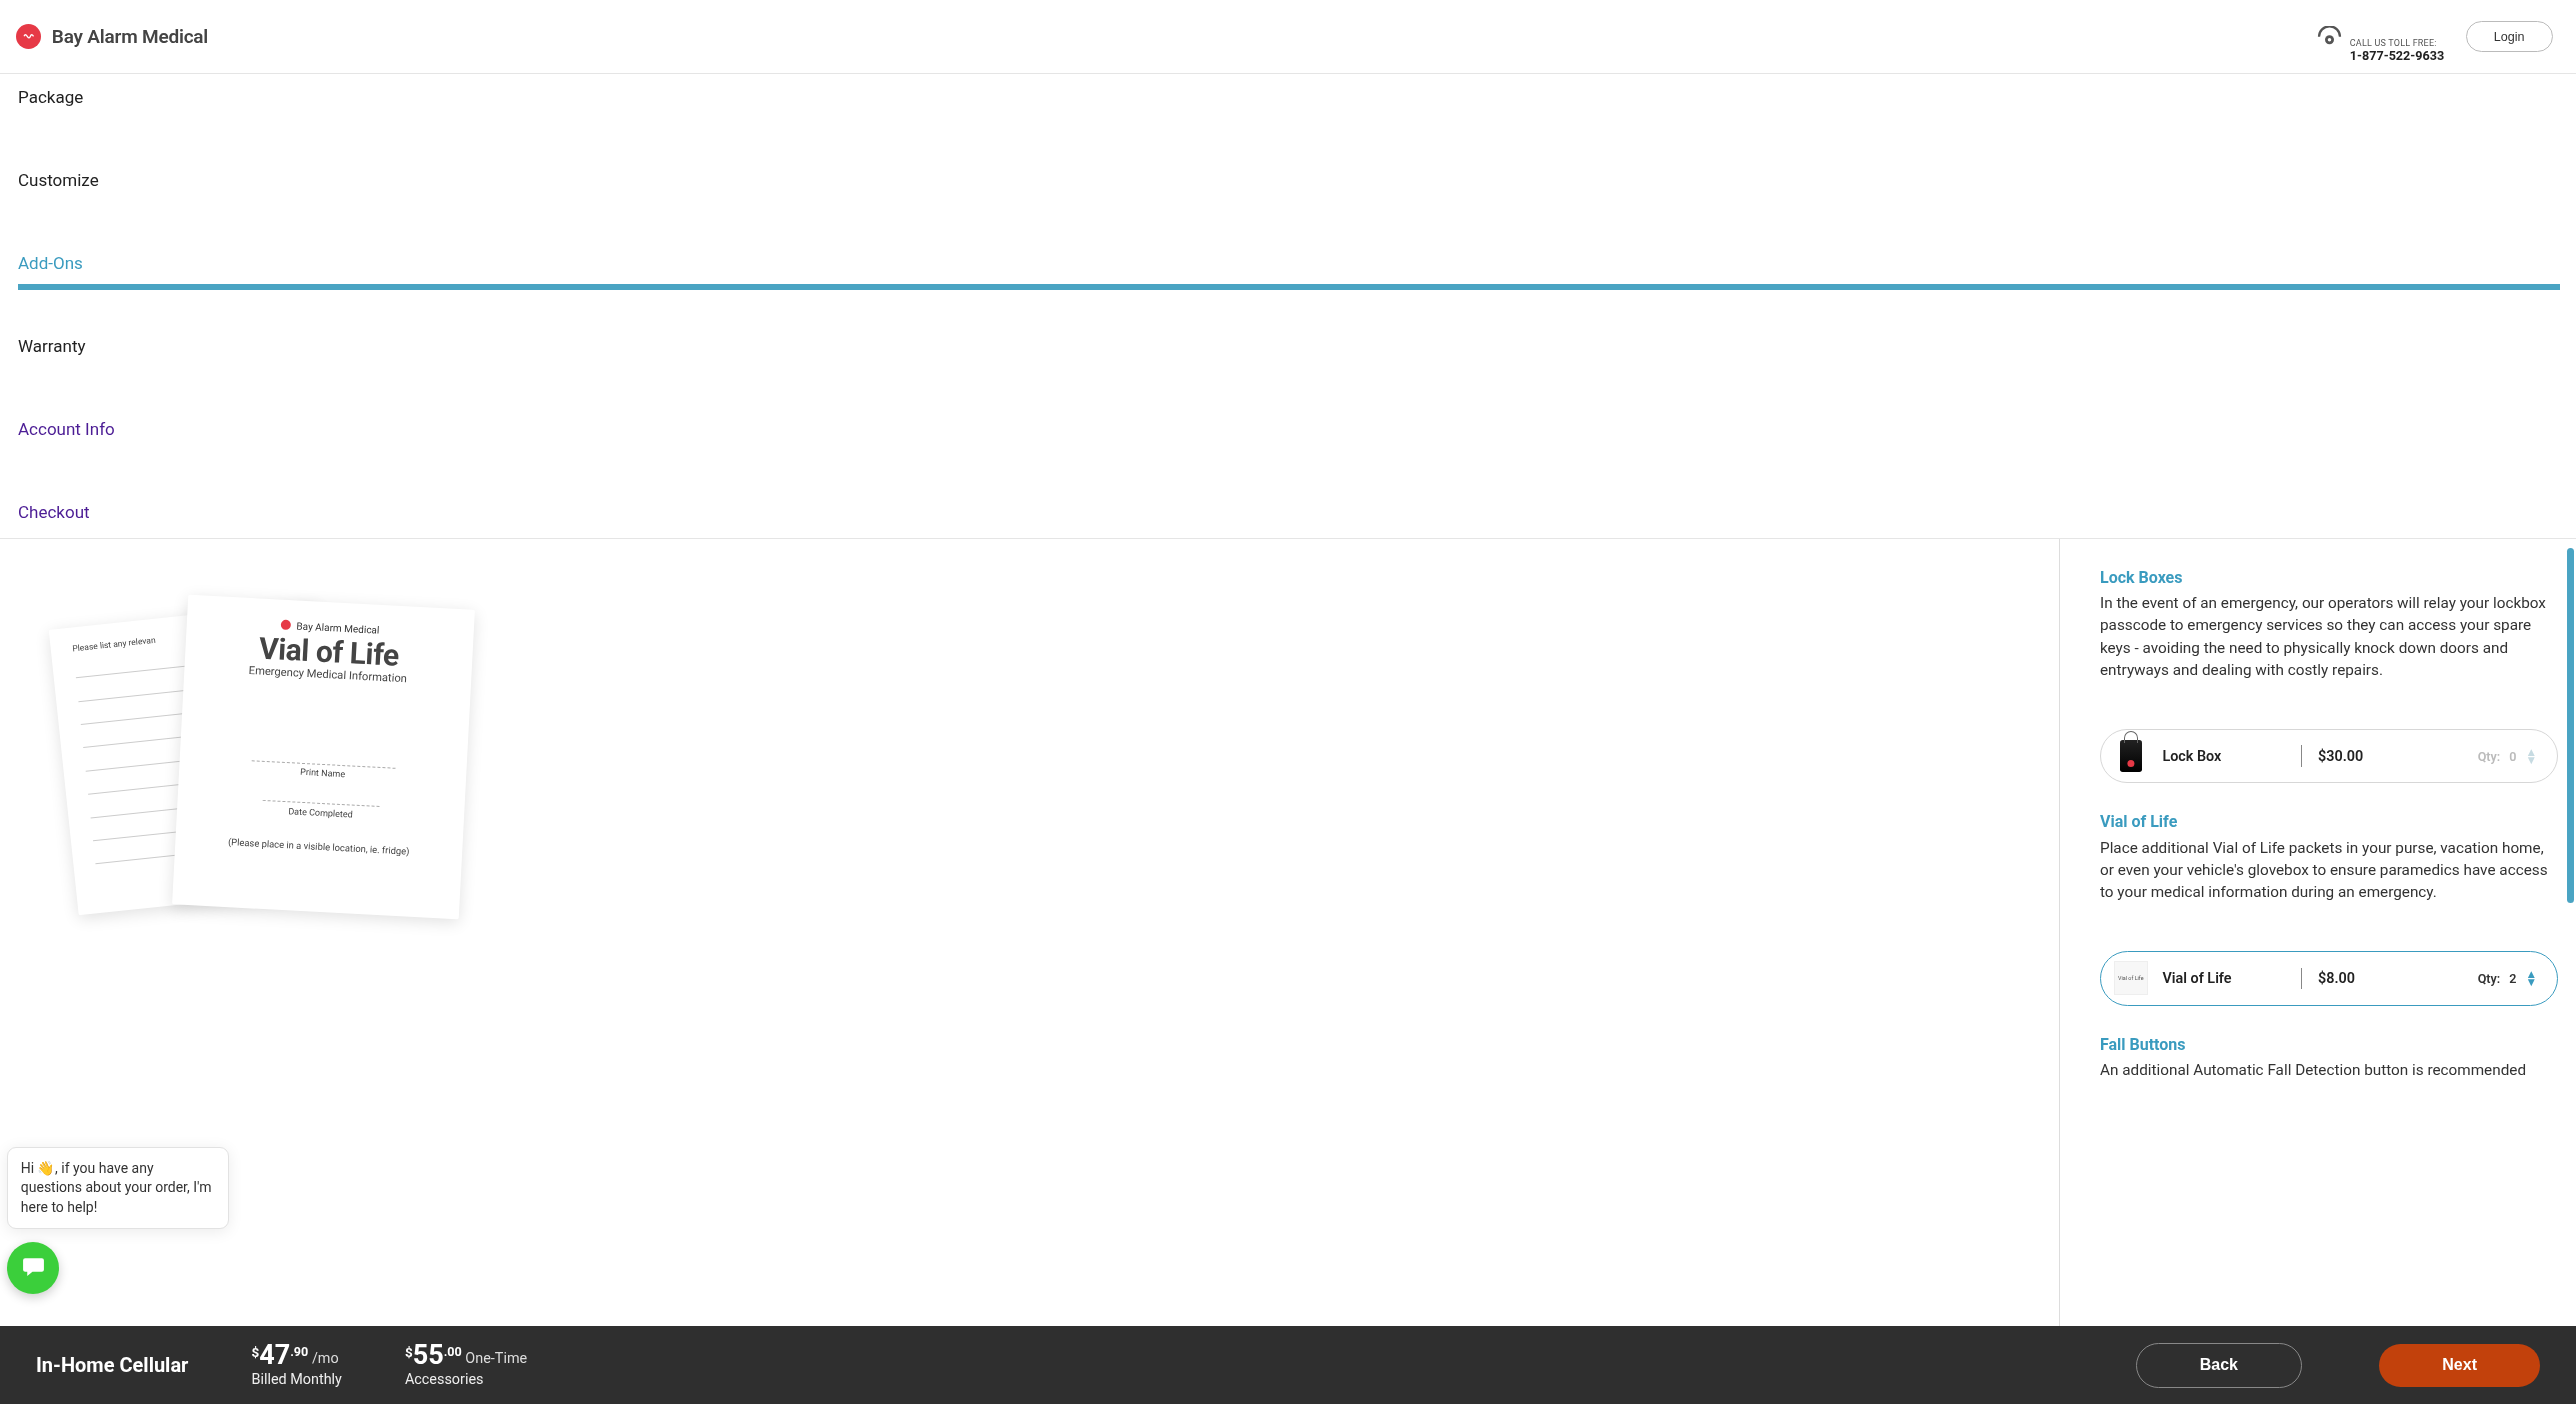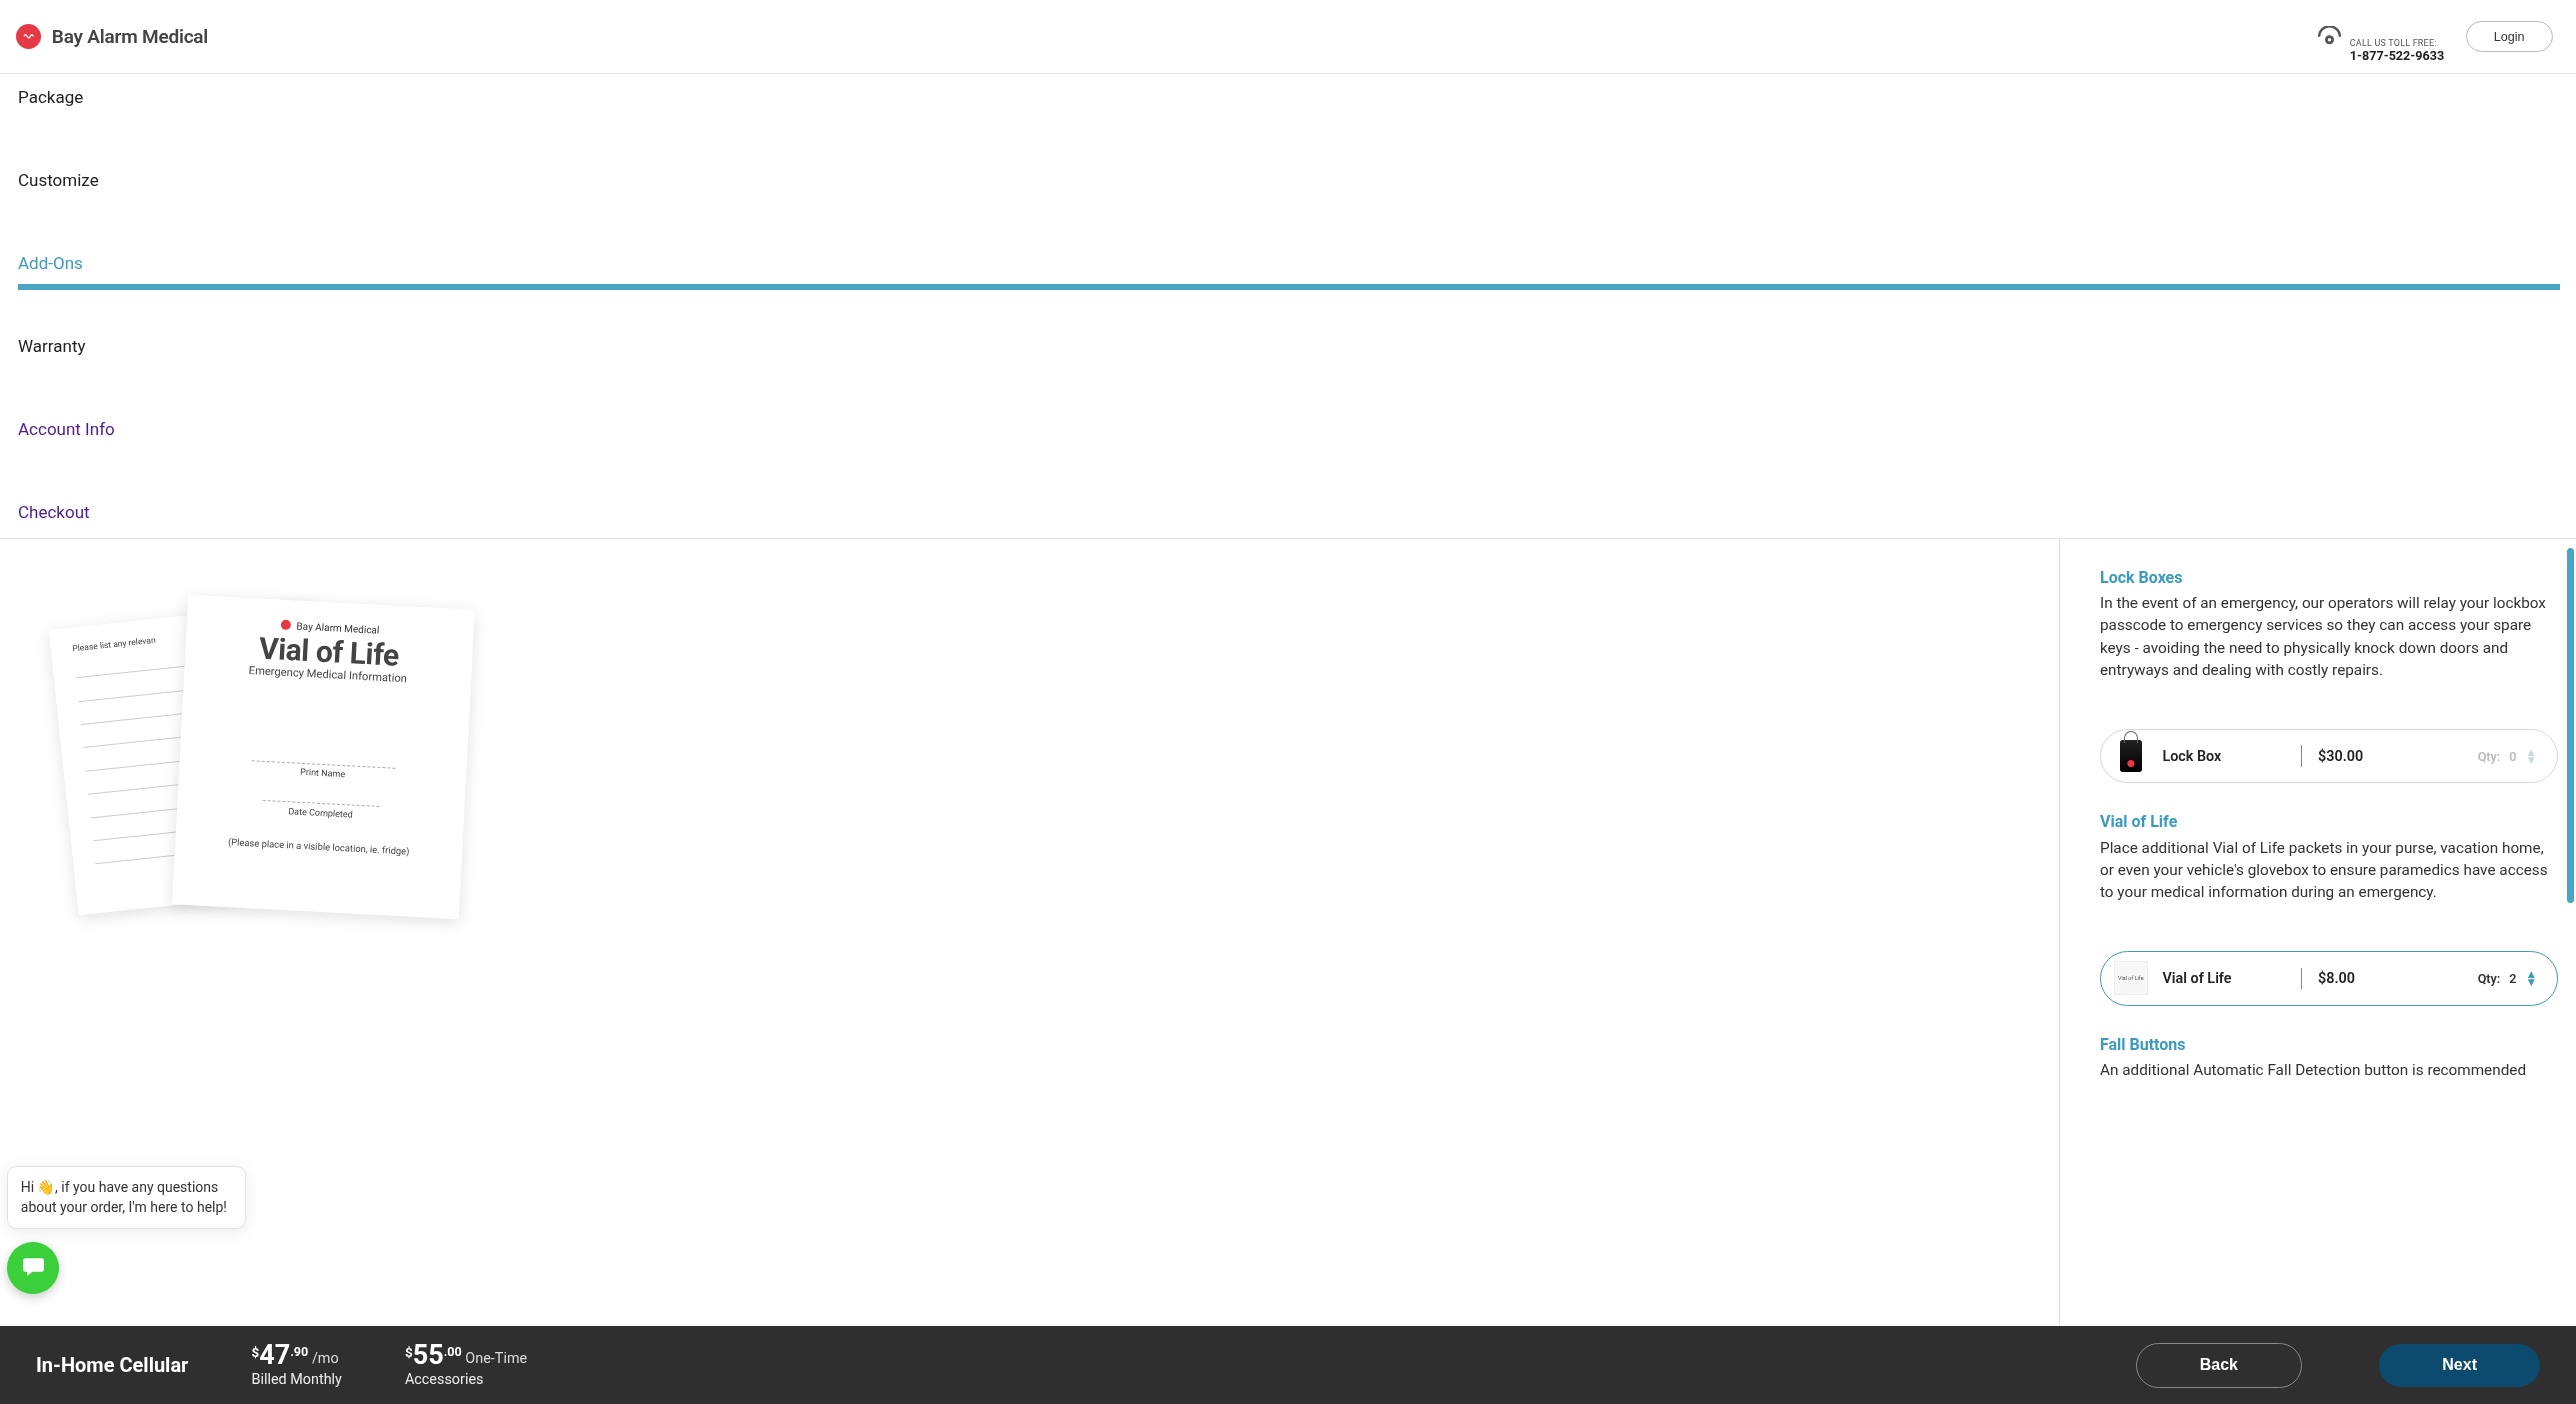--- a/index.html
+++ b/index.html
@@ -66,38 +66,38 @@
   .opt-price { flex: 1; font-size:14.4px; font-weight:600; color:#222; padding-left: 3.6px; }
   .opt-qty { display:flex; align-items:center; gap:7.2px; font-size:12.6px; font-weight:600;}
   .opt-qty.dim { color:#bbb; }
   .qty-label { }
   .qty-val { min-width: 10.8px; text-align:center; }
   .stepper { display:flex; flex-direction:column; gap:0; line-height:0.7; font-size:11.7px; }
   .stepper .up, .stepper .down { cursor:pointer; color:#3a9bbf; user-select:none; }
   .stepper.dim .up, .stepper.dim .down { color:#c7dbe2; }
 
   
-  .chat-pop { position:absolute; left: 7.2px; bottom: 97px; width: 239px; background:#fff; border:0.9px solid #e2e2e2; border-radius: 9px; padding: 10.8px 12.6px; font-size:14px; line-height:1.4; box-shadow:0 2.7px 14.4px rgba(0,0,0,0.08); }
+  .chat-pop { position:absolute; left: 7.2px; bottom: 97px; width: 222px; background:#fff; border:0.9px solid #e2e2e2; border-radius: 9px; padding: 10.8px 12.6px; font-size:14px; line-height:1.4; box-shadow:0 2.7px 14.4px rgba(0,0,0,0.08); }
   .chat-fab { position:absolute; left: 7.2px; bottom: 32px; width:52px; height:52px; border-radius:50%; background:#3bcf3b; display:flex;align-items:center;justify-content:center; cursor:pointer; box-shadow:0 3.6px 10.8px rgba(0,0,0,0.2);}
   .chat-fab svg { width:25px; height:25px; fill:#fff;}
 
   
   .footer { background:#2f2f2f; color:#fff; display:flex; align-items:center; padding: 16px 36px; gap: 63px; }
   .f-plan { font-size:20px; font-weight:700; }
   .f-price { display:flex; flex-direction:column; }
   .price-row { display:flex; align-items:flex-start; font-weight:700; }
   .cur { font-size:13.5px; margin-top:1.8px;}
   .dol { font-size:27px; line-height:1;}
   .cents { font-size:12.6px; margin-top:1.8px;}
   .per { font-size:14.4px; margin-left:3.6px; align-self:flex-end; margin-bottom:1.8px; font-weight:400; color:#ddd;}
   .price-sub { font-size:14.4px; color:#eee; margin-top:1.8px;}
   .spacer-flex { flex:1; }
   .nav-btn { border-radius: 25px; padding: 12.6px 63px; font-size:16px; font-weight:600; cursor:pointer; border:none; }
   .back-btn { background:transparent; color:#fff; border:1.3px solid #888; margin-right: 14.4px;}
-  .next-btn { background:#0c4a6e; color:#fff; }
+  .next-btn { background:#c2410c; color:#fff; }
 
 </style>
 </head>
 <body>
 
 <div class="header">
   <div class="brand">
     <div class="brand-logo">
       <svg viewBox="0 0 24 24" width="12.6" height="12.6" fill="none" stroke="#fff" stroke-width="2.5">
           <path d="M4 12 Q6 6 10 12 T16 12 T22 12"></path>

